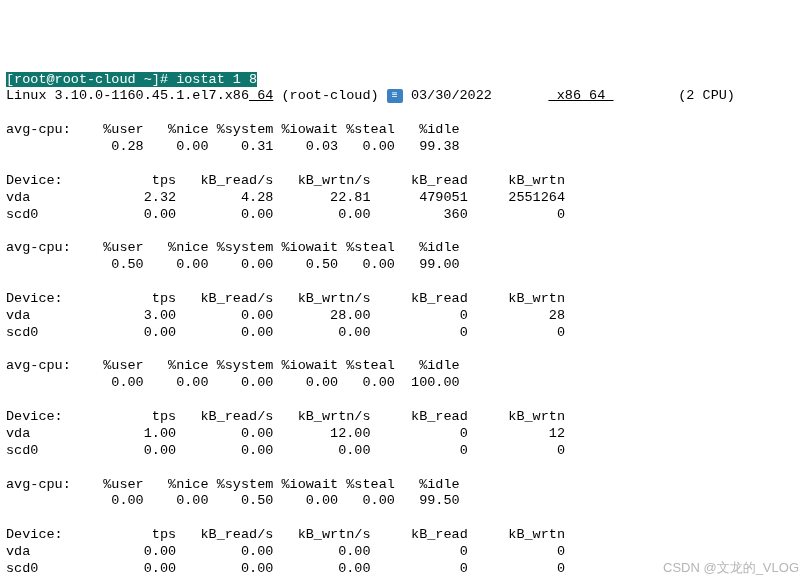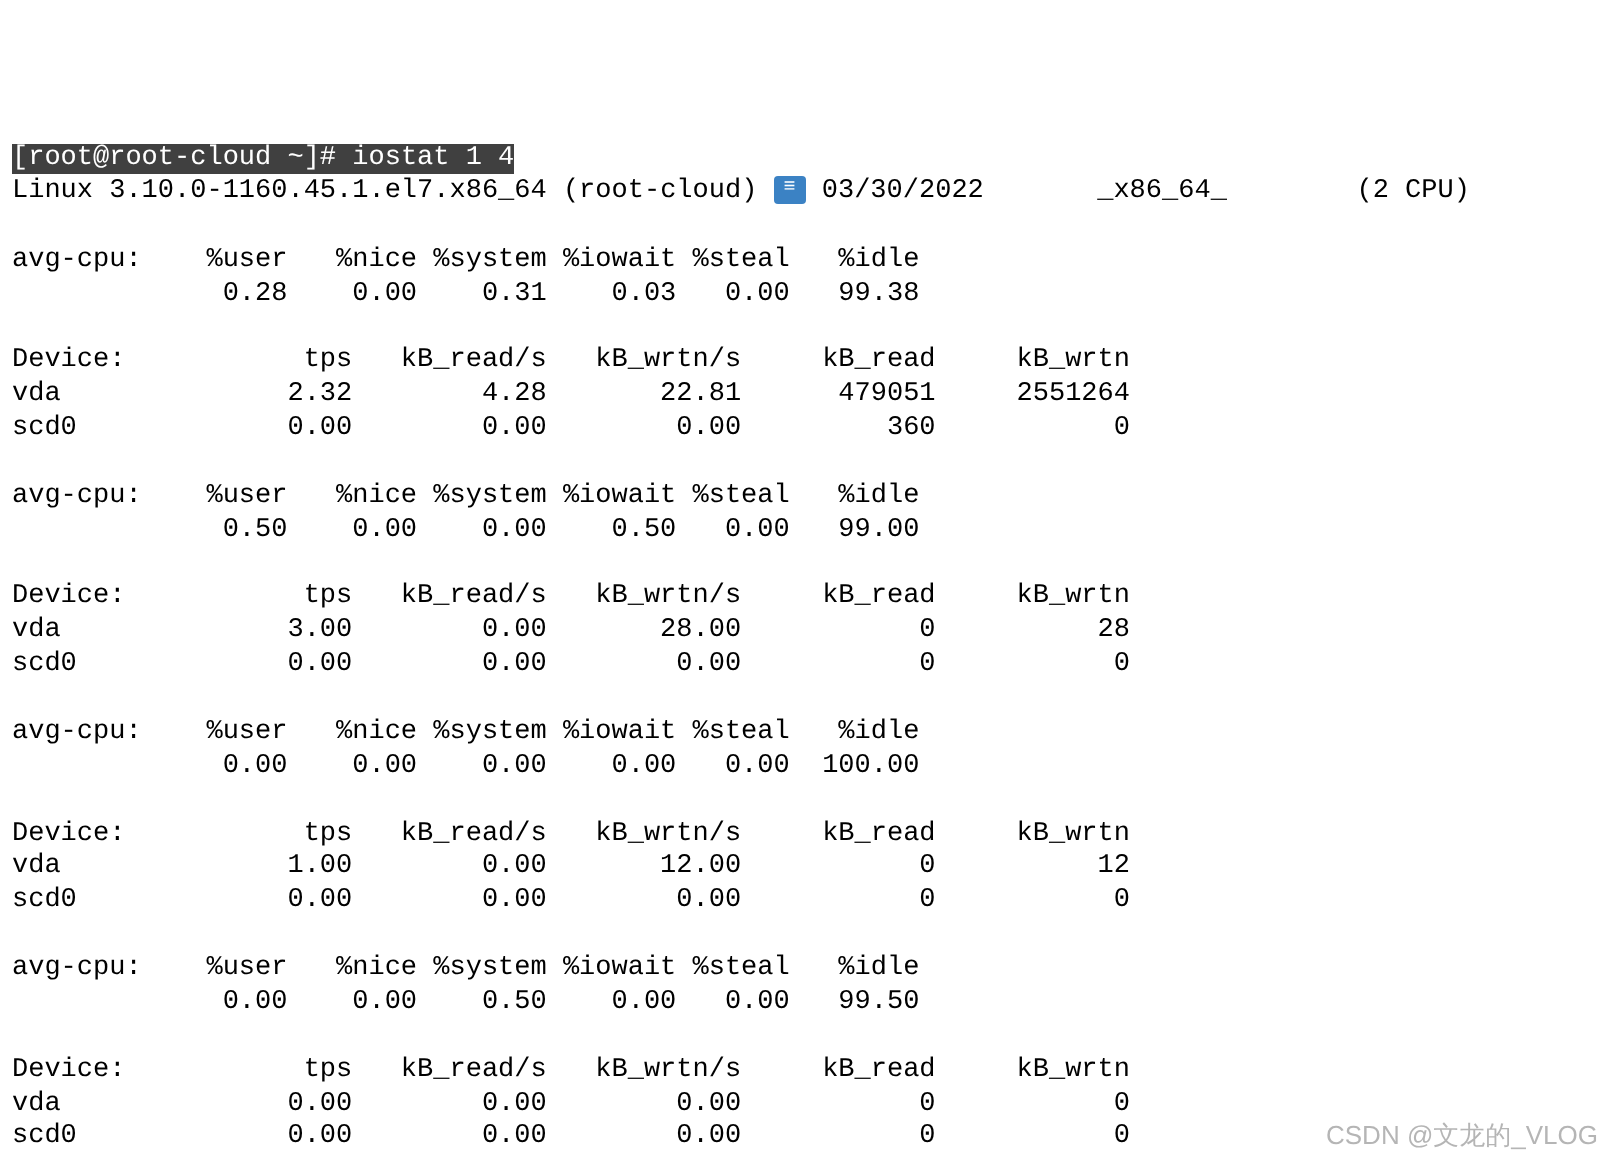--- a/index.html
+++ b/index.html
@@ -6,22 +6,22 @@
     body {
       font-family: "Courier New", monospace;
       font-size: 13.5px;
       background: #fff;
       color: #000;
       padding: 4px 6px;
       width: 807px;
       white-space: pre;
       line-height: 1.25;
     }
-    .inv { background: #404040; color: #fff; }
-    .underline { }
+    .inv { background: #0f766e; color: #fff; }
+    .underline { text-decoration: underline; }
     .icon-box {
       display: inline-block;
       width: 16px; height: 14px;
       background: #3b82c4;
       color: #fff;
       font-size: 10px;
       text-align: center;
       line-height: 14px;
       vertical-align: middle;
       border-radius: 2px;
@@ -34,21 +34,21 @@
       font-family: sans-serif;
       font-size: 13px;
       text-align: center;
     }
   </style>
 </head>
 <body>
 
 
 
-<div id="term"><span class="inv">[root@root-cloud ~]# </span><span class="inv">iostat 1 4</span>
+<div id="term"><span class="inv">[root@root-cloud ~]# </span><span class="inv">iostat 1 8</span>
 <span>Linux 3.10.0-1160.45.1.el7.x86</span><span class="underline">_64</span> (root-cloud) <span class="icon-box">≡</span> 03/30/2022       <span class="underline">_x86_64_</span>        (2 CPU)
 
 avg-cpu:    %user   %nice %system %iowait %steal   %idle
              0.28    0.00    0.31    0.03   0.00   99.38
 
 Device:           tps   kB_read/s   kB_wrtn/s     kB_read     kB_wrtn
 vda              2.32        4.28       22.81      479051     2551264
 scd0             0.00        0.00        0.00         360           0
 
 avg-cpu:    %user   %nice %system %iowait %steal   %idle

